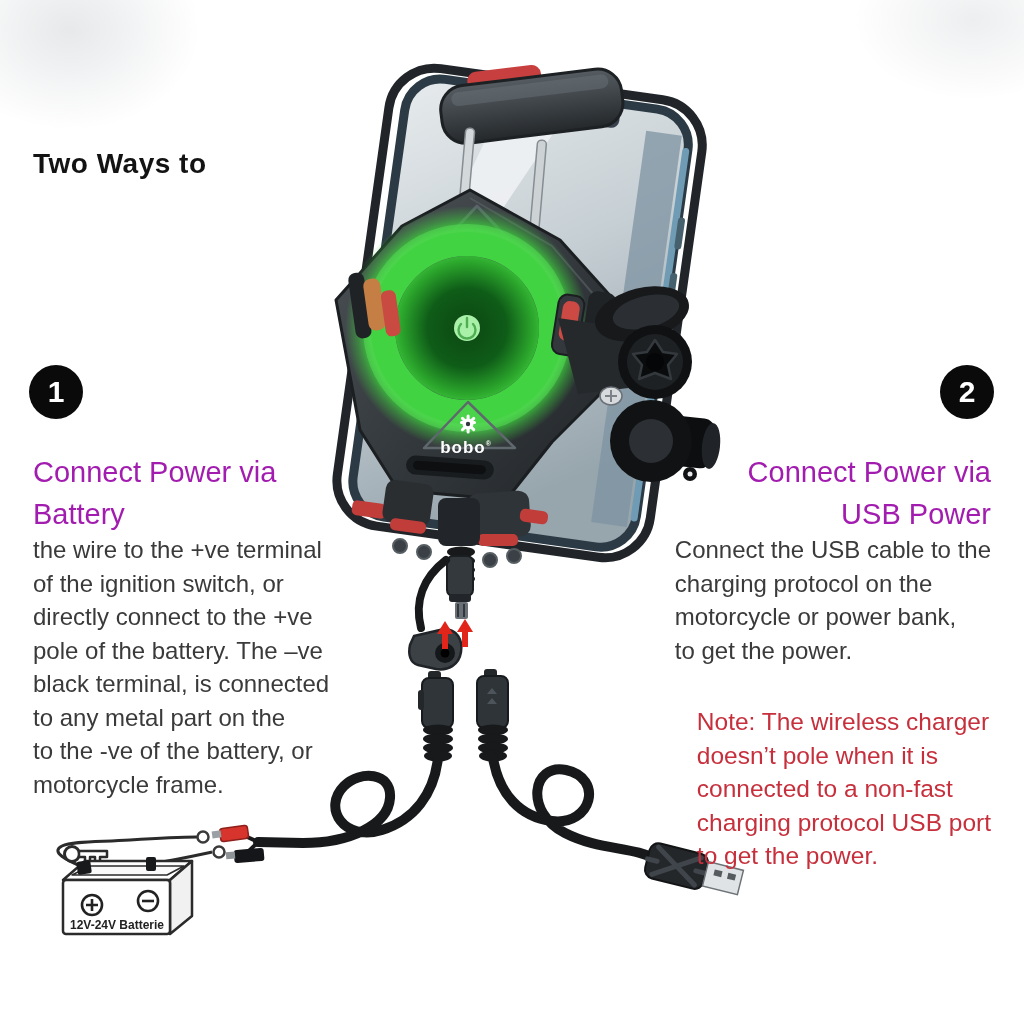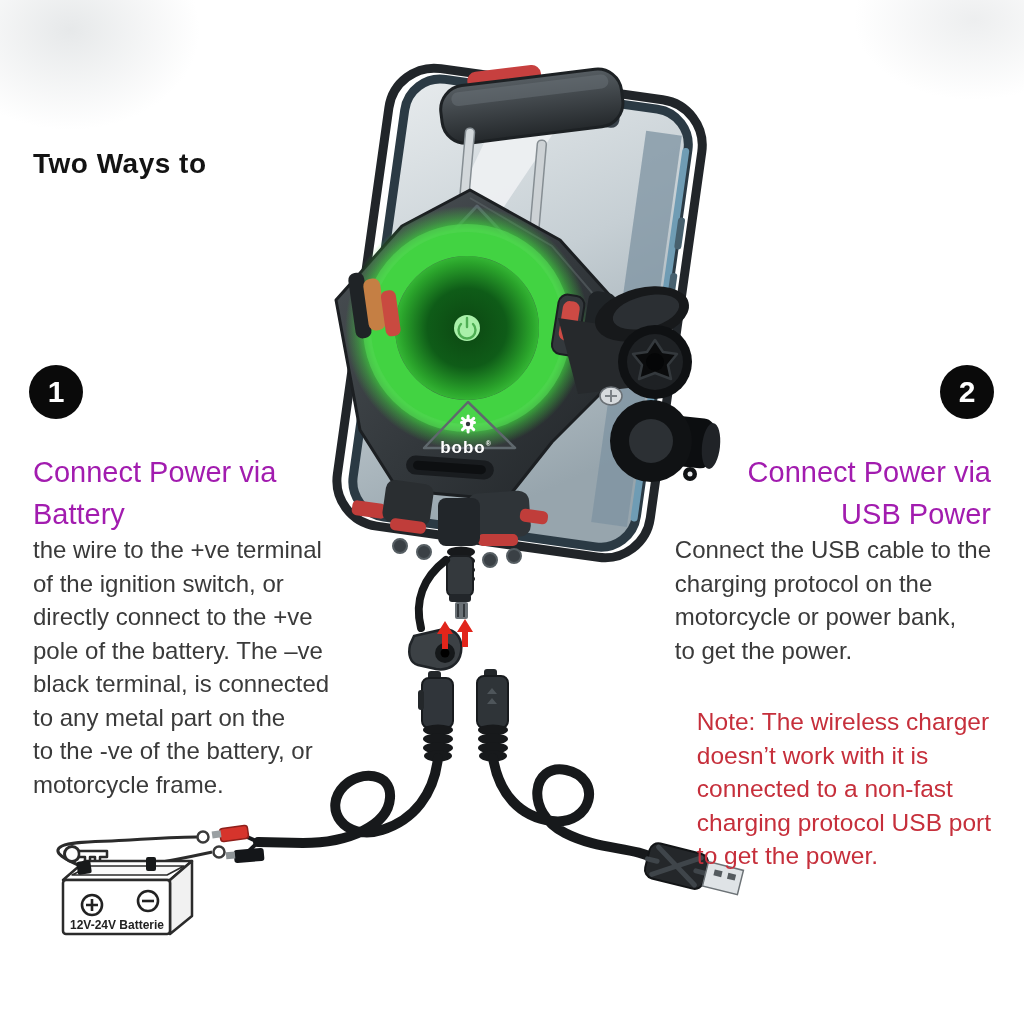--- a/index.html
+++ b/index.html
@@ -301,18 +301,18 @@
     </div>
   <div id="body-right" class="body-text">
       <div>Connect the USB cable to the</div>
       <div>charging protocol on the</div>
       <div>motorcycle or power bank,</div>
       <div>to get the power.</div>
     </div>
 
   <div id="note">
       <div>Note: The wireless charger</div>
-      <div>doesn’t work with it is</div>
+      <div>doesn’t pole when it is</div>
       <div>connected to a non-fast</div>
       <div>charging protocol USB port</div>
       <div>to get the power.</div>
     </div>
 </div>
 
 </body></html>

